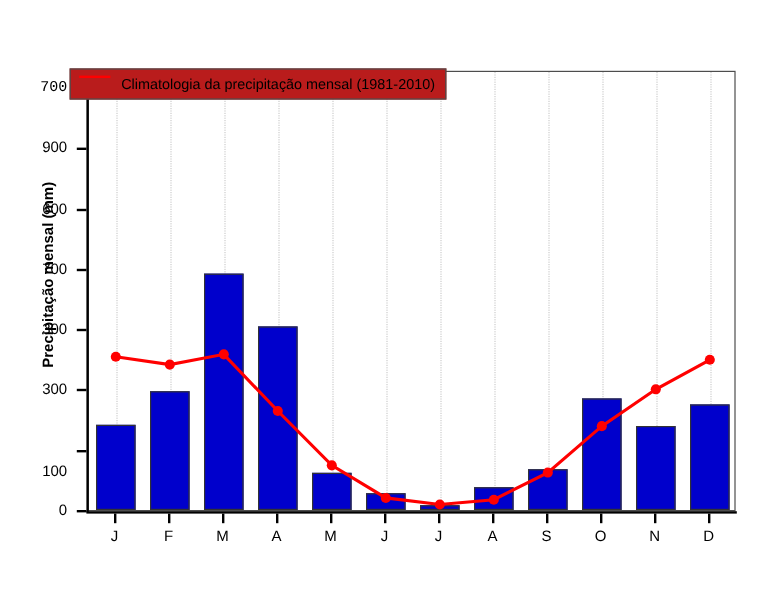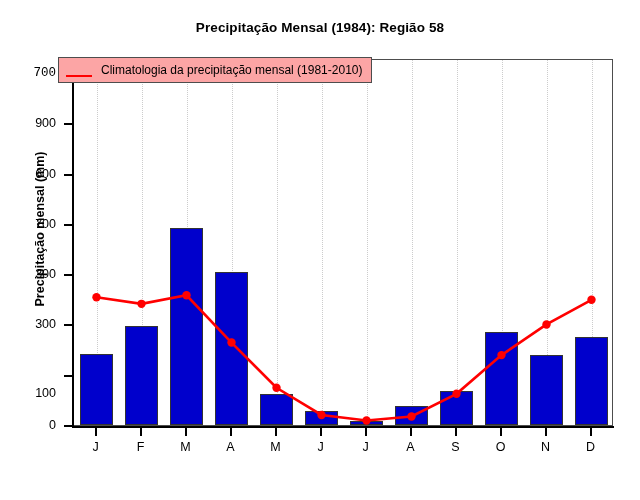--- a/index.html
+++ b/index.html
@@ -142,24 +142,24 @@
     text-align: center;
     font-size: 12.5px;
     font-weight: bold;
     color: #000000;
   }
   #legend-box {
     position: absolute;
     left: 58px;
     top: 57px;
     padding: 5px 9px 5px 7px;
-    background: #fca5a5;
+    background: #b91c1c;
     border: 1px solid #4d4d4d;
     display: flex;
-    align-items: flex-end;
+    align-items: flex-start;
     gap: 9px;
     z-index: 6;
   }
   #legend-swatch {
     width: 26px;
     height: 2px;
     background: #ff0000;
     flex: 0 0 auto;
   }
   #legend-label {
@@ -174,21 +174,20 @@
     font-size: 12px;
     color: #808080;
     z-index: 5;
   }
 </style>
 </head>
 <body>
 
 <div id="figure">
 
-  <div id="chart-title">Precipitação Mensal (1984): Região 58</div>
 
   <div id="plot-area">
     <div id="gridlines">
         <div class="gridline-v" style="left: 22.5px;"></div>
         <div class="gridline-v" style="left: 67.5px;"></div>
         <div class="gridline-v" style="left: 112.5px;"></div>
         <div class="gridline-v" style="left: 157.5px;"></div>
         <div class="gridline-v" style="left: 202.5px;"></div>
         <div class="gridline-v" style="left: 247.5px;"></div>
         <div class="gridline-v" style="left: 292.5px;"></div>

